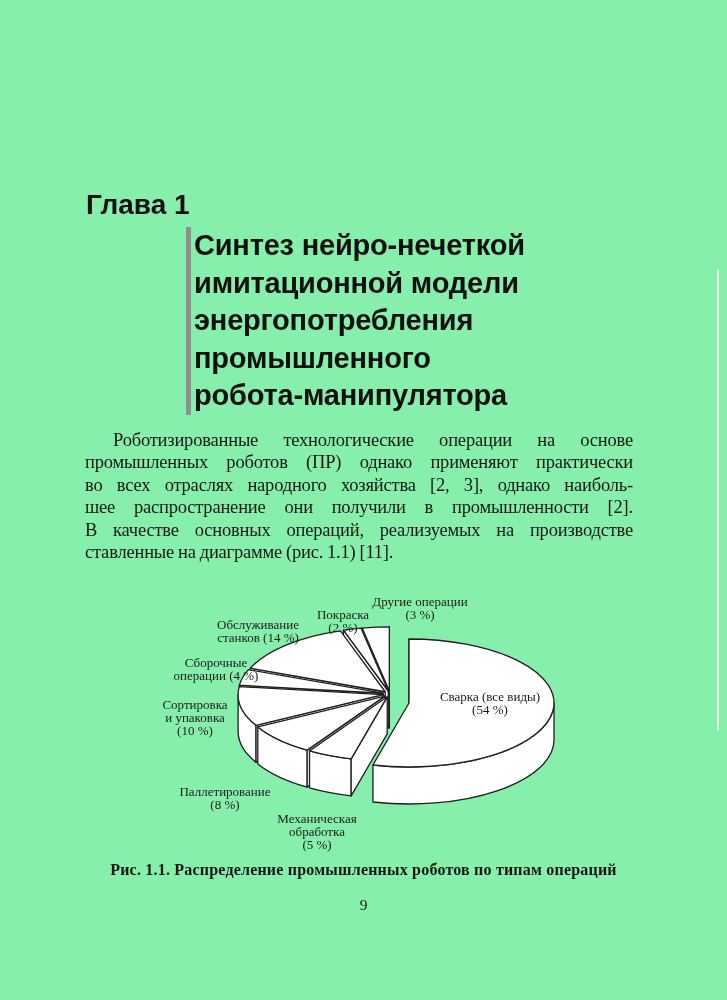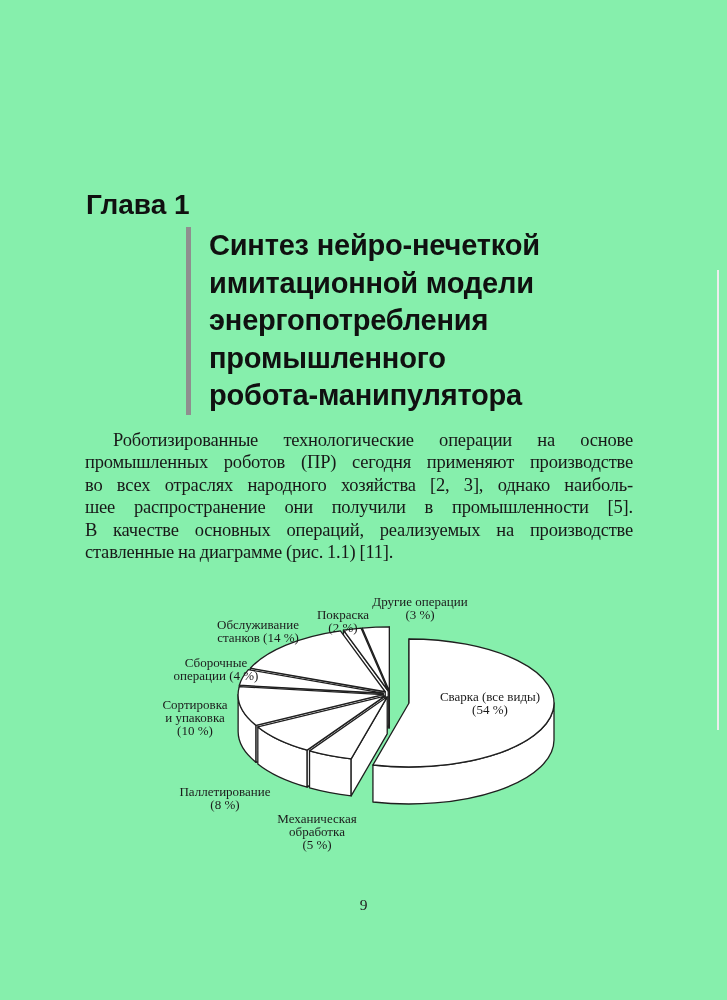--- a/index.html
+++ b/index.html
@@ -1,20 +1,20 @@
 <!DOCTYPE html>
 <html><head>
 <meta charset="utf-8">
 <style>
   html,body{margin:0;padding:0;background:#ffffff;}
   .page{position:relative;width:727px;height:1000px;background:#86efac;overflow:hidden;
         font-family:"Liberation Serif",serif;color:#1c1c1c;}
   .chapter-label{position:absolute;left:86px;top:192px;
         font-family:"Liberation Sans",sans-serif;font-weight:700;font-size:28px;line-height:26px;color:#101010;}
-  .title-block{position:absolute;left:186px;top:227px;border-left:5px solid #8f8f8f;padding-left:18px;width:440px;}
+  .title-block{position:absolute;left:186px;top:227px;border-left:5px solid #8f8f8f;padding-left:3px;width:440px;}
   .chapter-title{font-family:"Liberation Sans",sans-serif;font-weight:700;font-size:29px;line-height:37.5px;
         letter-spacing:-0.2px;color:#101010;white-space:pre-line;}
   .paragraph{position:absolute;left:85px;top:429px;width:548px;}
   .para-line{font-size:18.5px;line-height:22.4px;letter-spacing:-0.2px;word-spacing:-0.5px;
         text-align:justify;text-align-last:justify;color:#181818;}
   .para-line.first{text-indent:28px;}
   .para-line.last{text-align-last:left;}
   .chart{position:absolute;left:0;top:585px;width:621px;height:280px;}
   .pie-svg{position:absolute;left:70px;top:0;width:600px;height:280px;}
   .pie-path{fill:#ffffff;stroke:#1f1f1f;stroke-width:1.3;stroke-linejoin:round;}
@@ -35,23 +35,23 @@
   <div class="title-block">
     <div class="chapter-title">Синтез нейро-нечеткой
 имитационной модели
 энергопотребления
 промышленного
 робота-манипулятора</div>
   </div>
 
   <div class="paragraph">
     <div class="para-line first">Роботизированные технологические операции на основе</div>
-    <div class="para-line">промышленных роботов (ПР) сегодня применяют производстве</div>
+    <div class="para-line">промышленных роботов (ПР) однако применяют практически</div>
     <div class="para-line">во всех отраслях народного хозяйства [2, 3], однако наиболь-</div>
-    <div class="para-line">шее распространение они получили в промышленности [5].</div>
+    <div class="para-line">шее распространение они получили в промышленности [2].</div>
     <div class="para-line">В качестве основных операций, реализуемых на производстве</div>
     <div class="para-line last">ставленные на диаграмме (рис. 1.1) [11].</div>
   </div>
 
   <div class="chart">
     <svg id="pie-svg" class="pie-svg" viewBox="0 0 600 280">
         <g>
           <path d="M 319.34 105.92 L 292.17 43.06 l 0 37 L 319.34 142.92 Z" class="pie-path"></path>
           <path d="M 319.34 105.92 L 319.34 41.92 l 0 37 L 319.34 142.92 Z" class="pie-path"></path>
           <path d="M 319.34 105.92 L 292.17 43.06 A 145 64 0 0 1 319.34 41.92 Z" class="pie-path"></path>
@@ -102,15 +102,16 @@
 (10 %)</div>
     <div class="pie-label" style="left:225px;top:200px">Паллетирование
 (8 %)</div>
     <div class="pie-label" style="left:317px;top:227px">Механическая
 обработка
 (5 %)</div>
     <div class="pie-label" style="left:490px;top:105px">Сварка (все виды)
 (54 %)</div>
   </div>
 
+  <div class="caption">Рис. 1.1. Распределение промышленных роботов по типам операций</div>
   <div class="page-num">9</div>
   <div class="page-edge"></div>
 </div>
 
 </body></html>

